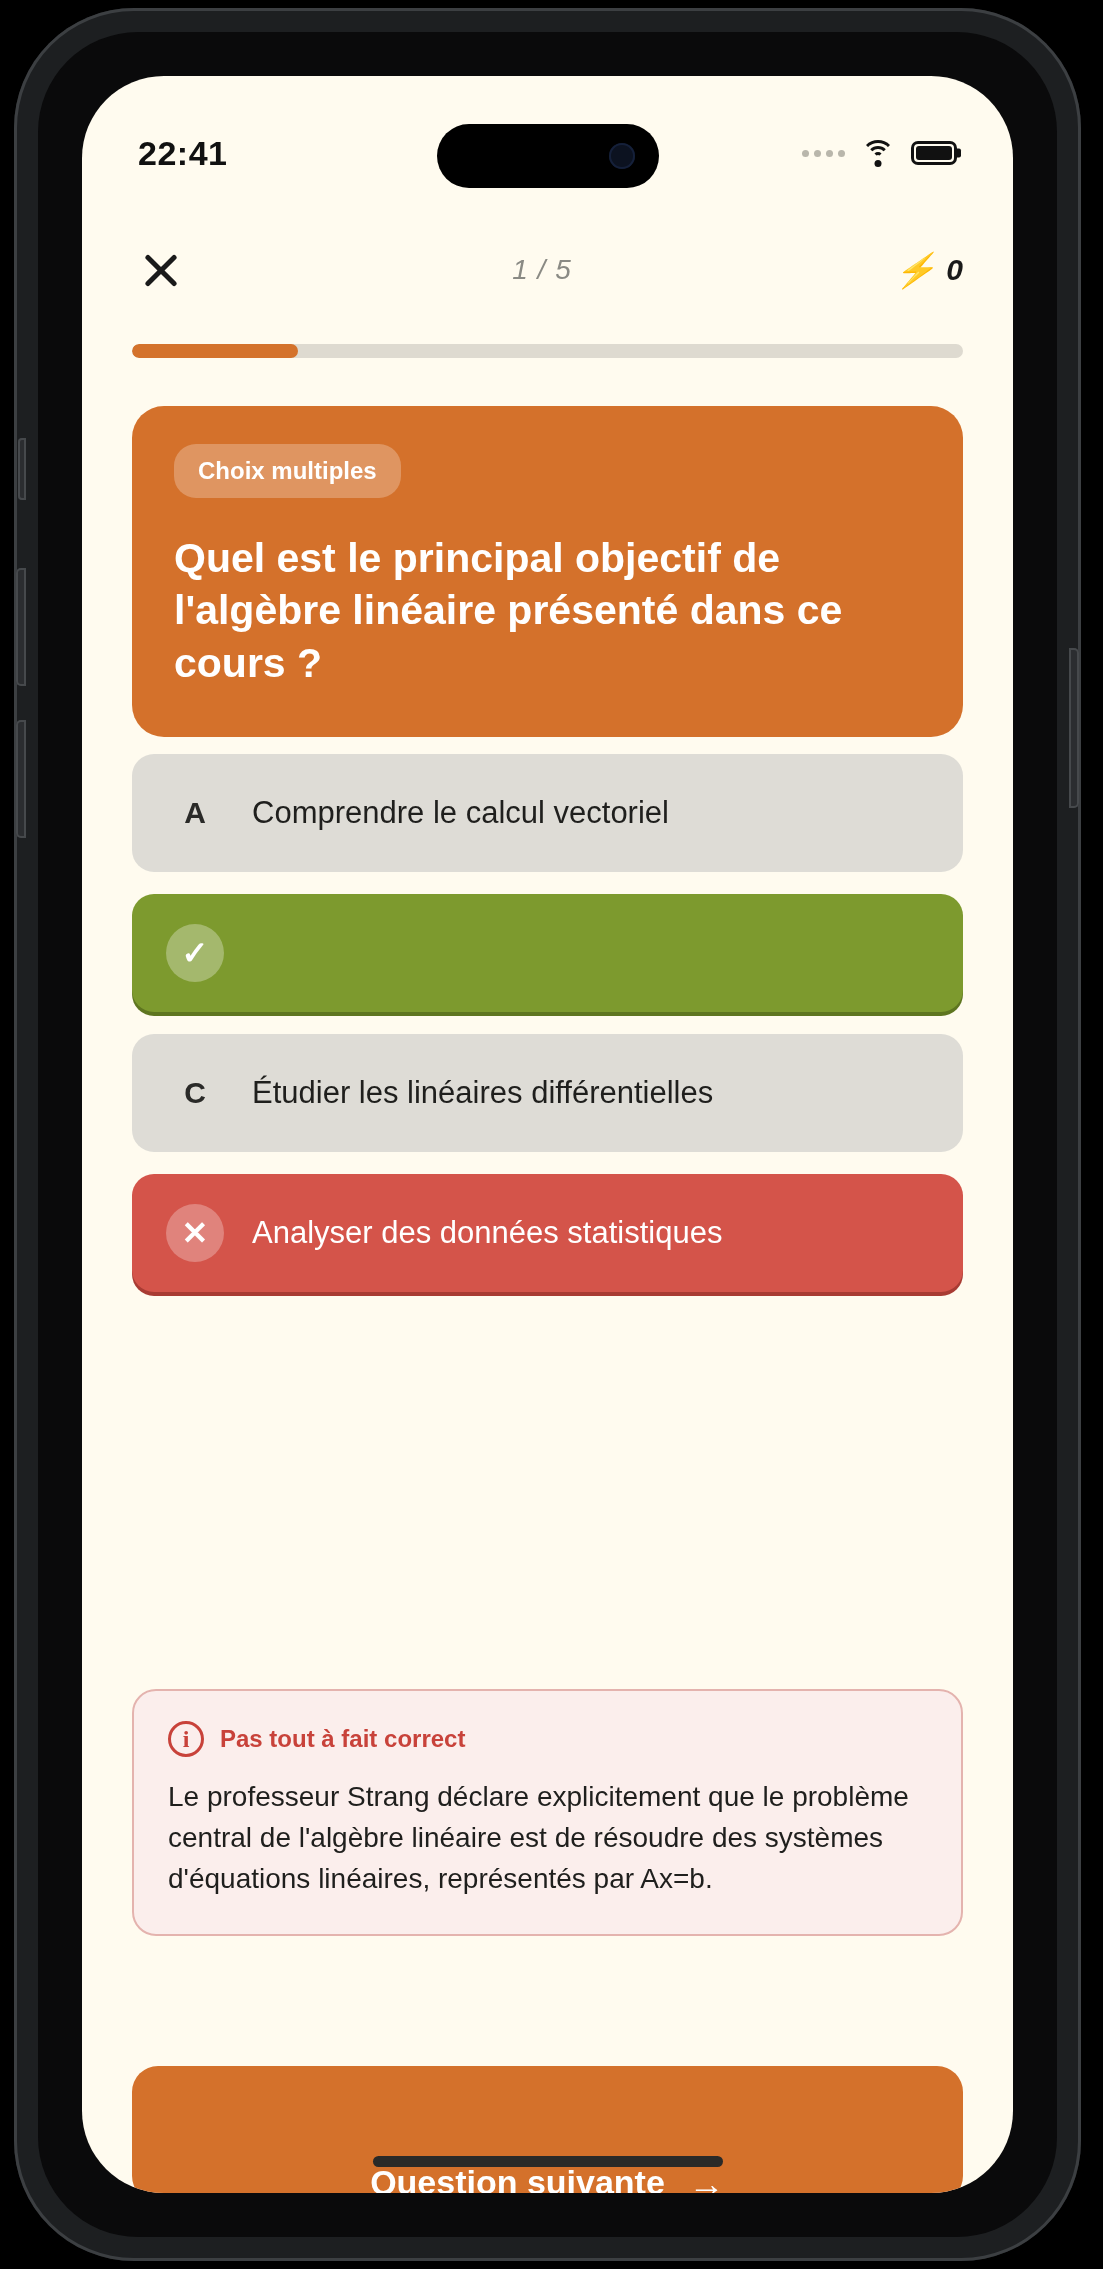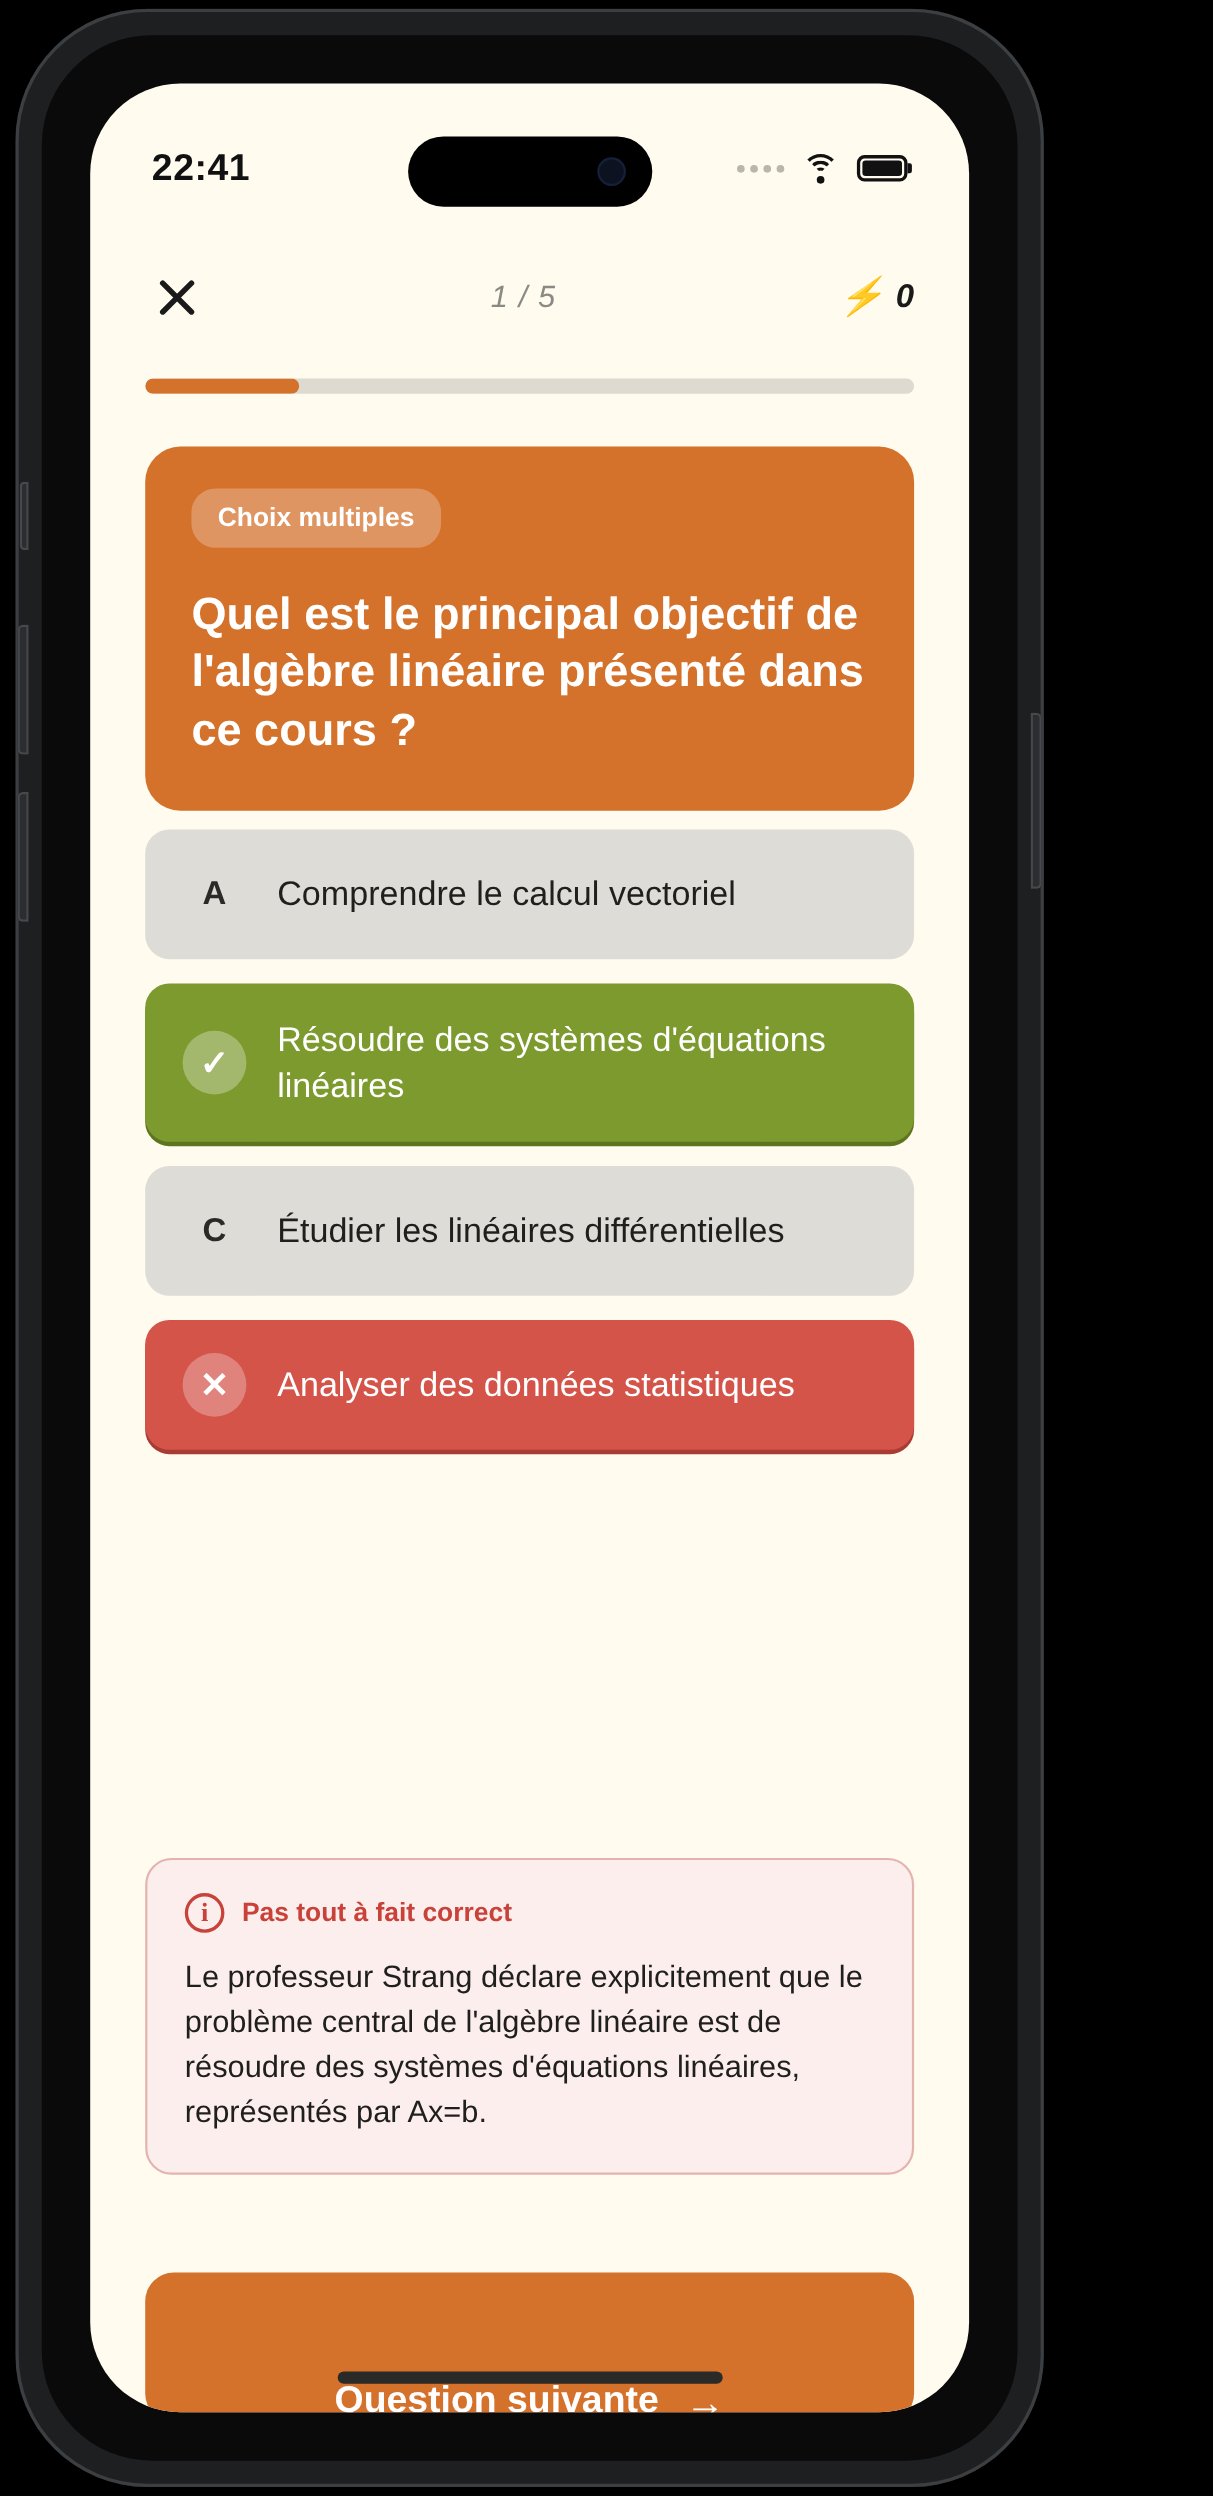--- a/index.html
+++ b/index.html
@@ -9,21 +9,21 @@
     background: #000000;
     font-family: "Liberation Sans", sans-serif;
     overflow: hidden;
   }
 
   
   #phone-frame {
     position: absolute;
     left: 14px;
     top: 8px;
-    width: 935px;
+    width: 1067px;
     height: 2253px;
     border-radius: 120px;
     background: #1d1f21;
     box-shadow: inset 0 0 0 3px #3c3f42;
   }
   #phone-bezel {
     position: absolute;
     left: 24px;
     top: 24px;
     right: 24px;
@@ -427,21 +427,20 @@
 
       <div id="answers">
         <div class="answer">
           <span class="marker">A</span>
           <span class="label">Comprendre le calcul vectoriel</span>
         </div>
         <div class="answer correct">
           <span class="marker">
               <span class="check-glyph">✓</span>
             </span>
-          <span class="label">Résoudre des systèmes d'équations linéaires</span>
         </div>
         <div class="answer">
           <span class="marker">C</span>
           <span class="label">Étudier les linéaires différentielles</span>
         </div>
         <div class="answer wrong">
           <span class="marker">
               <span class="cross-glyph">✕</span>
             </span>
           <span class="label">Analyser des données statistiques</span>

